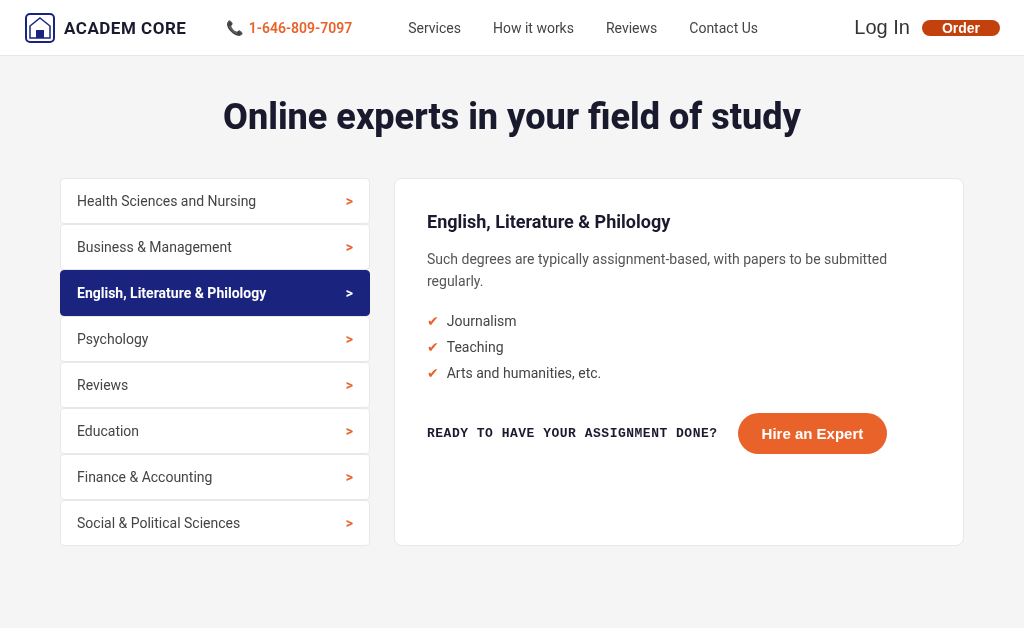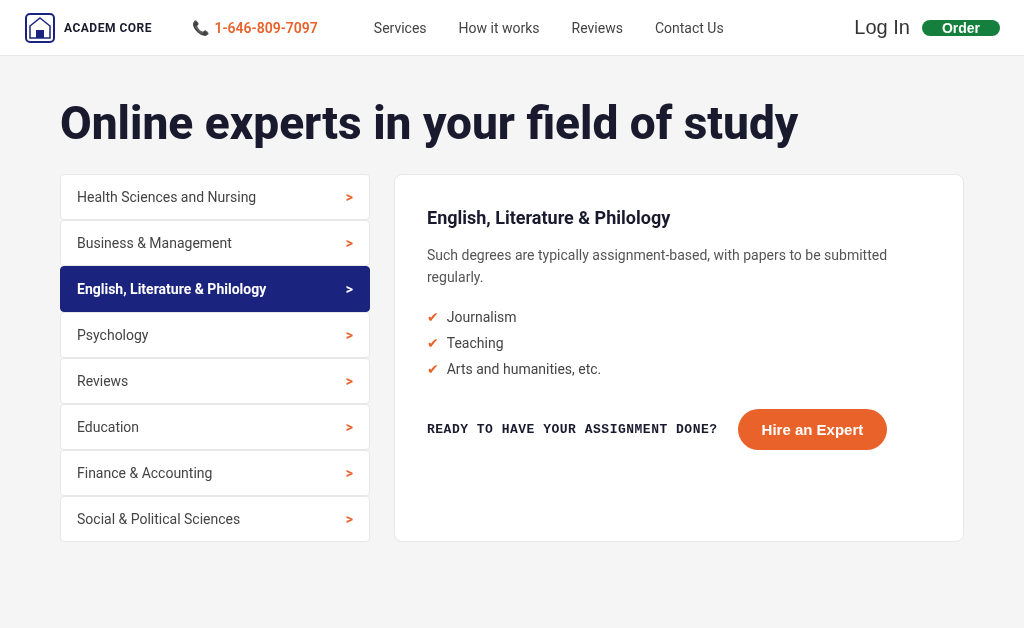--- a/index.html
+++ b/index.html
@@ -28,21 +28,21 @@
       display: flex;
       align-items: center;
       gap: 8px;
       margin-right: 10px;
     }
     .logo-icon {
       width: 32px;
       height: 32px;
     }
     .logo-text {
-      font-size: 12px;
+      font-size: 17px;
       font-weight: 700;
       color: #1a1a2e;
       letter-spacing: 0.5px;
       text-align: right;
     }
     .phone-area {
       display: flex;
       align-items: center;
       gap: 5px;
       color: #e8622a;
@@ -72,38 +72,39 @@
     }
     .login-btn {
       font-size: 20px;
       color: #333;
       cursor: pointer;
       font-weight: 500;
       background: none;
       border: none;
     }
     .order-btn {
-      background: #15803d;
+      background: #c2410c;
       color: #fff;
       border: none;
       border-radius: 20px;
       padding: 0 20px;
       font-size: 14px;
       font-weight: 600;
       cursor: pointer;
     }
     
     .main {
       padding: 40px 60px;
     }
     .page-title {
-      font-size: 46px;
+      text-align: center;
+      font-size: 36px;
       font-weight: 800;
       color: #1a1a2e;
-      margin-bottom: 24px;
+      margin-bottom: 40px;
     }
     .content-area {
       display: flex;
       gap: 24px;
     }
     
     .sidebar {
       width: 310px;
       flex-shrink: 0;
       display: flex;

